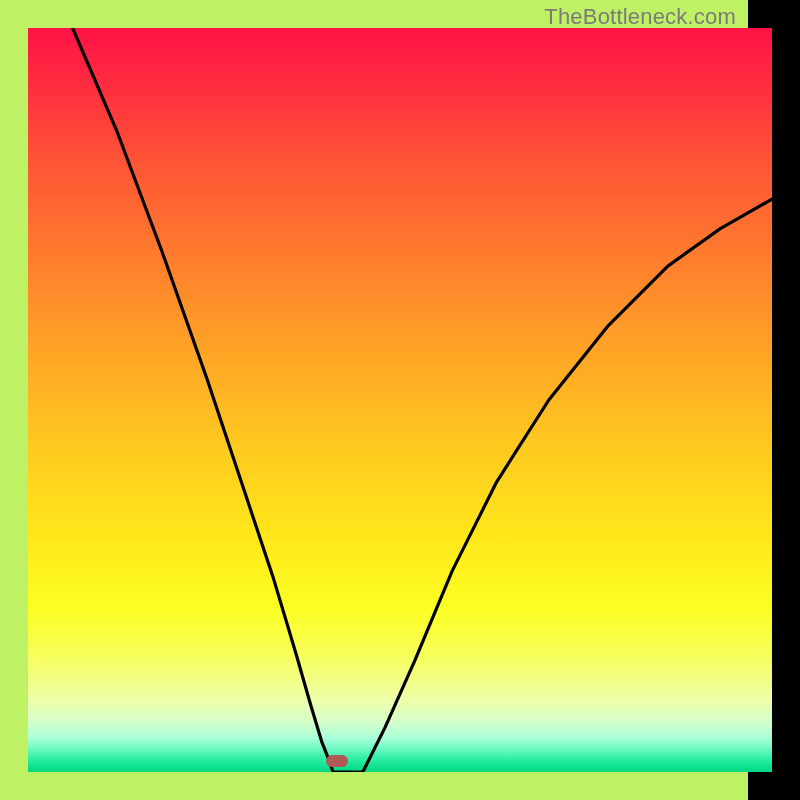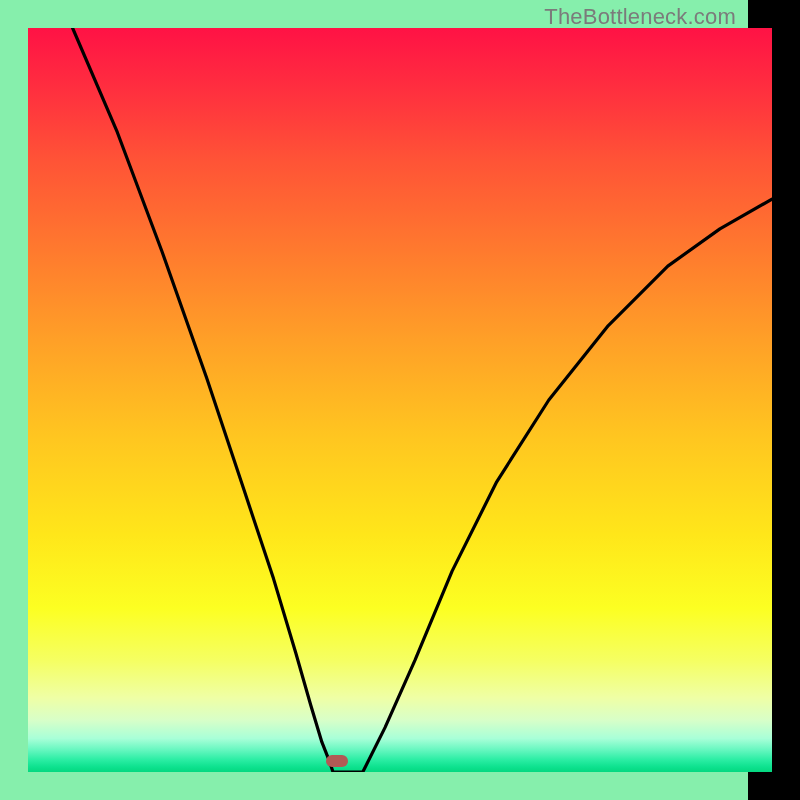--- a/index.html
+++ b/index.html
@@ -8,21 +8,21 @@
     width: 800px;
     height: 800px;
     overflow: hidden;
     background: #000;
     font-family: Arial, Helvetica, sans-serif;
   }
   .frame {
     position: relative;
     width: 748px;
     height: 800px;
-    background: #86efac;
+    background: #bef264;
   }
   .plot-area {
     position: absolute;
     left: 28px;
     top: 28px;
     width: 744px;
     height: 744px;
     overflow: hidden;
   }
   .gradient {

